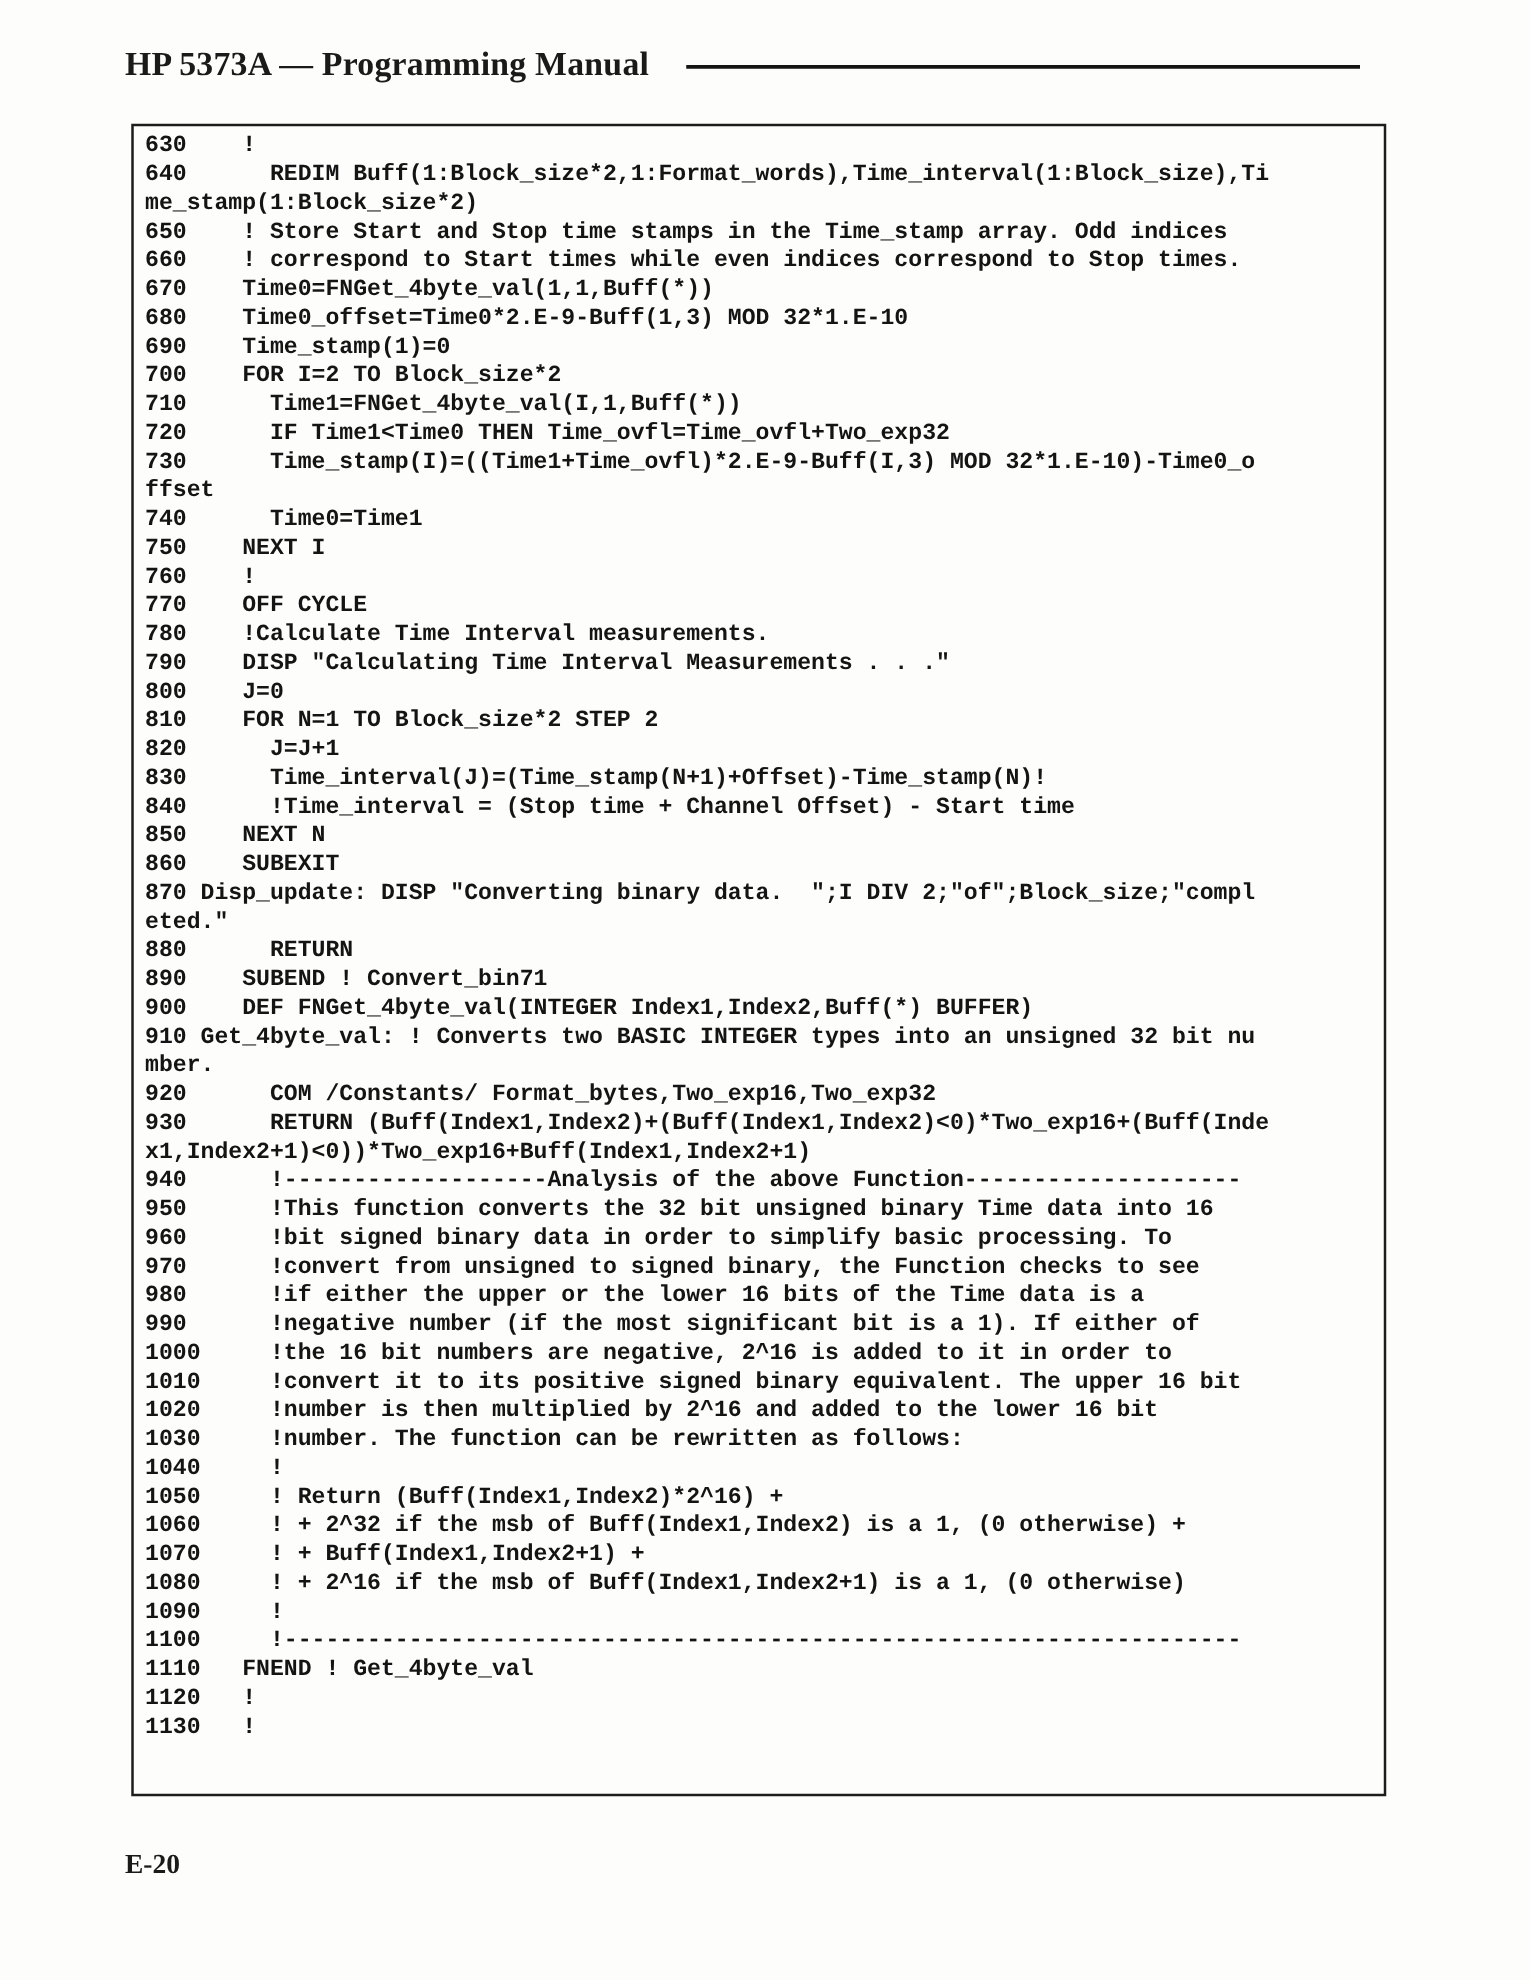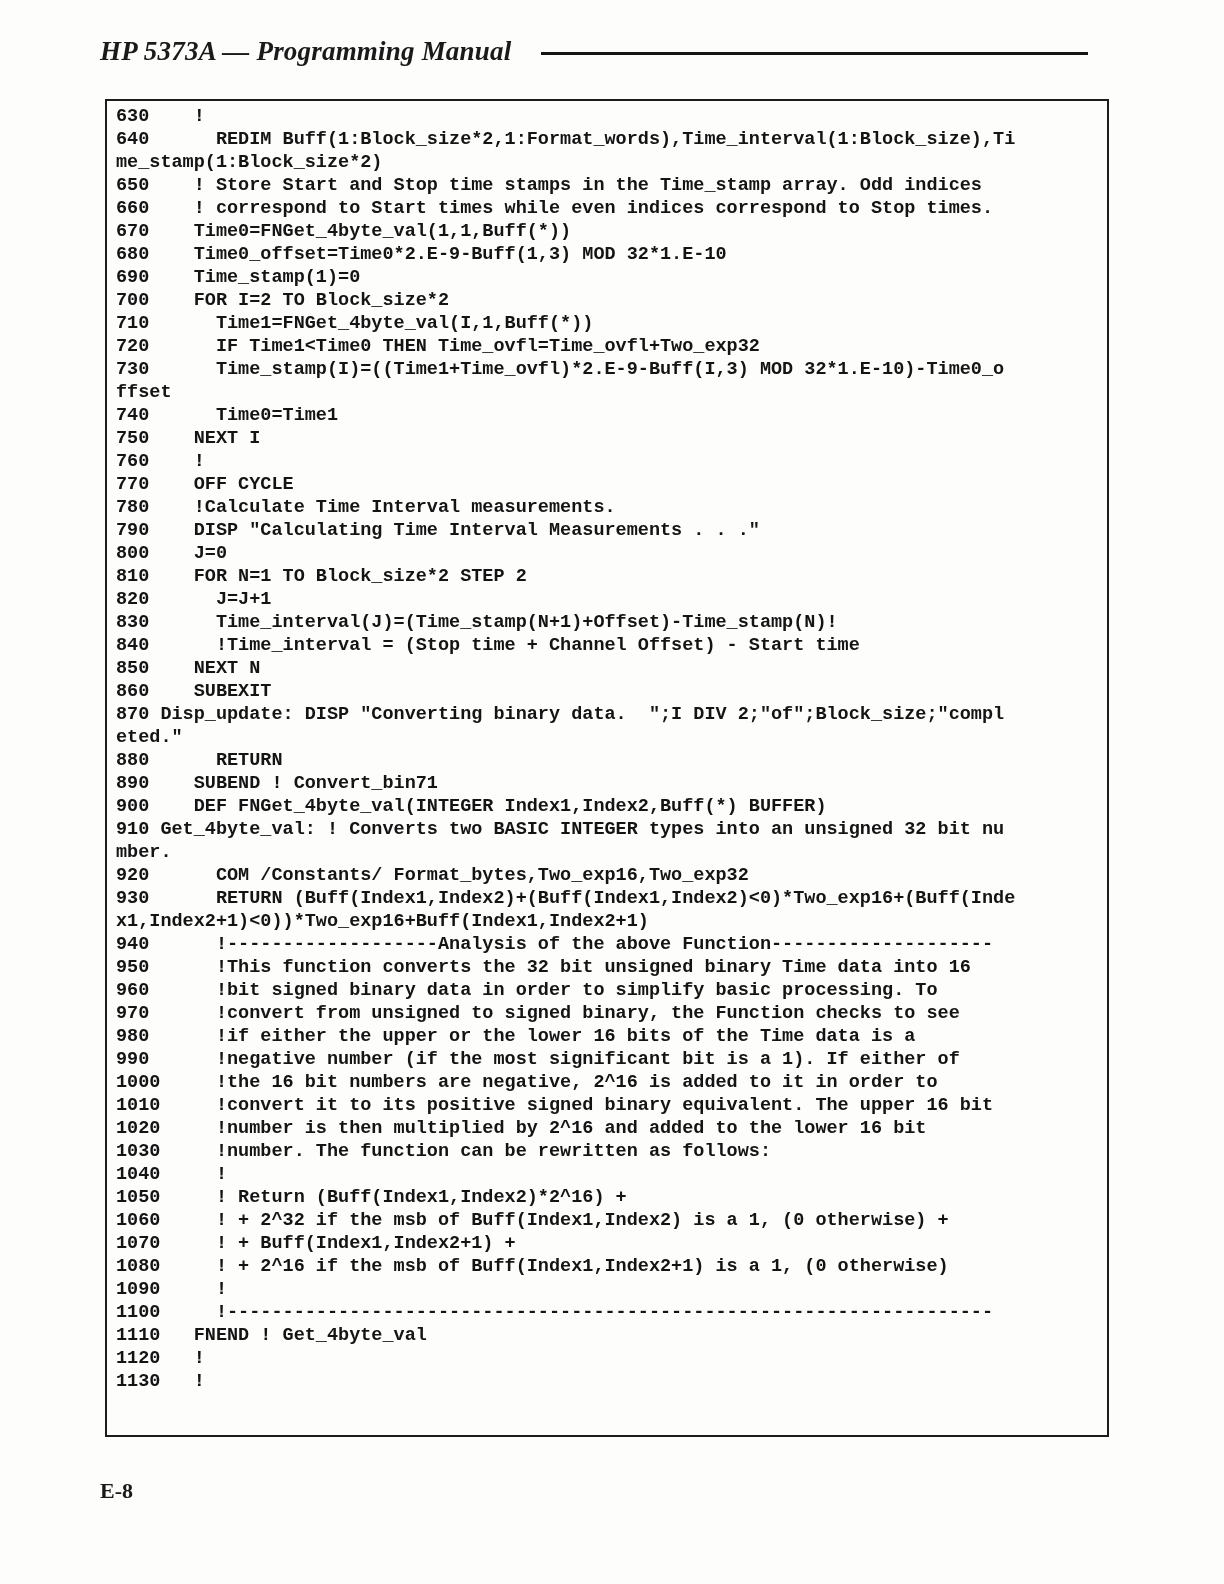--- a/index.html
+++ b/index.html
@@ -20,21 +20,20 @@
     position: absolute;
     left: 100px;
     top: 36px;
     right: 136px;
     display: flex;
     align-items: center;
   }
   .header-title {
     margin: 0;
     font-family: "Liberation Serif", "DejaVu Serif", serif;
-    font-style: italic;
     font-weight: bold;
     font-size: 27px;
     letter-spacing: 0.2px;
     white-space: nowrap;
     text-align: right;
   }
   .header-rule {
     flex: 1;
     height: 3px;
     background: #141414;
@@ -79,15 +78,15 @@
 
   <div class="page-header">
     <h1 class="header-title">HP 5373A — Programming Manual</h1>
     <div class="header-rule"></div>
   </div>
 
   <div class="code-box">
     <pre class="code"><div class="code-line">630    !</div><div class="code-line">640      REDIM Buff(1:Block_size*2,1:Format_words),Time_interval(1:Block_size),Ti</div><div class="code-line">me_stamp(1:Block_size*2)</div><div class="code-line">650    ! Store Start and Stop time stamps in the Time_stamp array. Odd indices</div><div class="code-line">660    ! correspond to Start times while even indices correspond to Stop times.</div><div class="code-line">670    Time0=FNGet_4byte_val(1,1,Buff(*))</div><div class="code-line">680    Time0_offset=Time0*2.E-9-Buff(1,3) MOD 32*1.E-10</div><div class="code-line">690    Time_stamp(1)=0</div><div class="code-line">700    FOR I=2 TO Block_size*2</div><div class="code-line">710      Time1=FNGet_4byte_val(I,1,Buff(*))</div><div class="code-line">720      IF Time1&lt;Time0 THEN Time_ovfl=Time_ovfl+Two_exp32</div><div class="code-line">730      Time_stamp(I)=((Time1+Time_ovfl)*2.E-9-Buff(I,3) MOD 32*1.E-10)-Time0_o</div><div class="code-line">ffset</div><div class="code-line">740      Time0=Time1</div><div class="code-line">750    NEXT I</div><div class="code-line">760    !</div><div class="code-line">770    OFF CYCLE</div><div class="code-line">780    !Calculate Time Interval measurements.</div><div class="code-line">790    DISP "Calculating Time Interval Measurements . . ."</div><div class="code-line">800    J=0</div><div class="code-line">810    FOR N=1 TO Block_size*2 STEP 2</div><div class="code-line">820      J=J+1</div><div class="code-line">830      Time_interval(J)=(Time_stamp(N+1)+Offset)-Time_stamp(N)!</div><div class="code-line">840      !Time_interval = (Stop time + Channel Offset) - Start time</div><div class="code-line">850    NEXT N</div><div class="code-line">860    SUBEXIT</div><div class="code-line">870 Disp_update: DISP "Converting binary data.  ";I DIV 2;"of";Block_size;"compl</div><div class="code-line">eted."</div><div class="code-line">880      RETURN</div><div class="code-line">890    SUBEND ! Convert_bin71</div><div class="code-line">900    DEF FNGet_4byte_val(INTEGER Index1,Index2,Buff(*) BUFFER)</div><div class="code-line">910 Get_4byte_val: ! Converts two BASIC INTEGER types into an unsigned 32 bit nu</div><div class="code-line">mber.</div><div class="code-line">920      COM /Constants/ Format_bytes,Two_exp16,Two_exp32</div><div class="code-line">930      RETURN (Buff(Index1,Index2)+(Buff(Index1,Index2)&lt;0)*Two_exp16+(Buff(Inde</div><div class="code-line">x1,Index2+1)&lt;0))*Two_exp16+Buff(Index1,Index2+1)</div><div class="code-line">940      !-------------------Analysis of the above Function--------------------</div><div class="code-line">950      !This function converts the 32 bit unsigned binary Time data into 16</div><div class="code-line">960      !bit signed binary data in order to simplify basic processing. To</div><div class="code-line">970      !convert from unsigned to signed binary, the Function checks to see</div><div class="code-line">980      !if either the upper or the lower 16 bits of the Time data is a</div><div class="code-line">990      !negative number (if the most significant bit is a 1). If either of</div><div class="code-line">1000     !the 16 bit numbers are negative, 2^16 is added to it in order to</div><div class="code-line">1010     !convert it to its positive signed binary equivalent. The upper 16 bit</div><div class="code-line">1020     !number is then multiplied by 2^16 and added to the lower 16 bit</div><div class="code-line">1030     !number. The function can be rewritten as follows:</div><div class="code-line">1040     !</div><div class="code-line">1050     ! Return (Buff(Index1,Index2)*2^16) +</div><div class="code-line">1060     ! + 2^32 if the msb of Buff(Index1,Index2) is a 1, (0 otherwise) +</div><div class="code-line">1070     ! + Buff(Index1,Index2+1) +</div><div class="code-line">1080     ! + 2^16 if the msb of Buff(Index1,Index2+1) is a 1, (0 otherwise)</div><div class="code-line">1090     !</div><div class="code-line">1100     !---------------------------------------------------------------------</div><div class="code-line">1110   FNEND ! Get_4byte_val</div><div class="code-line">1120   !</div><div class="code-line">1130   !</div></pre>
   </div>
 
-  <div class="page-footer">E-8</div>
+  <div class="page-footer">E-20</div>
 
 </div>
 
 </body></html>

